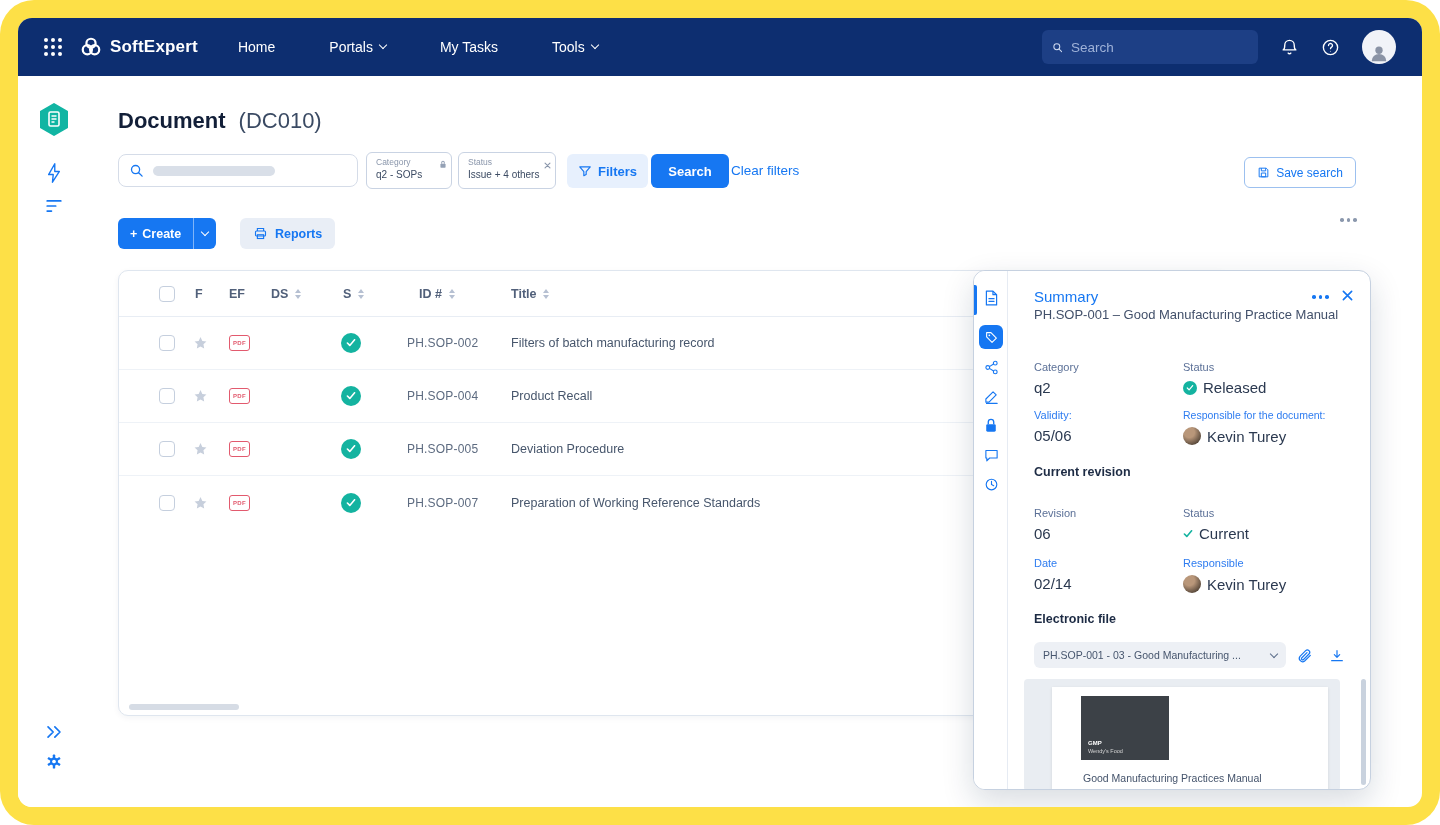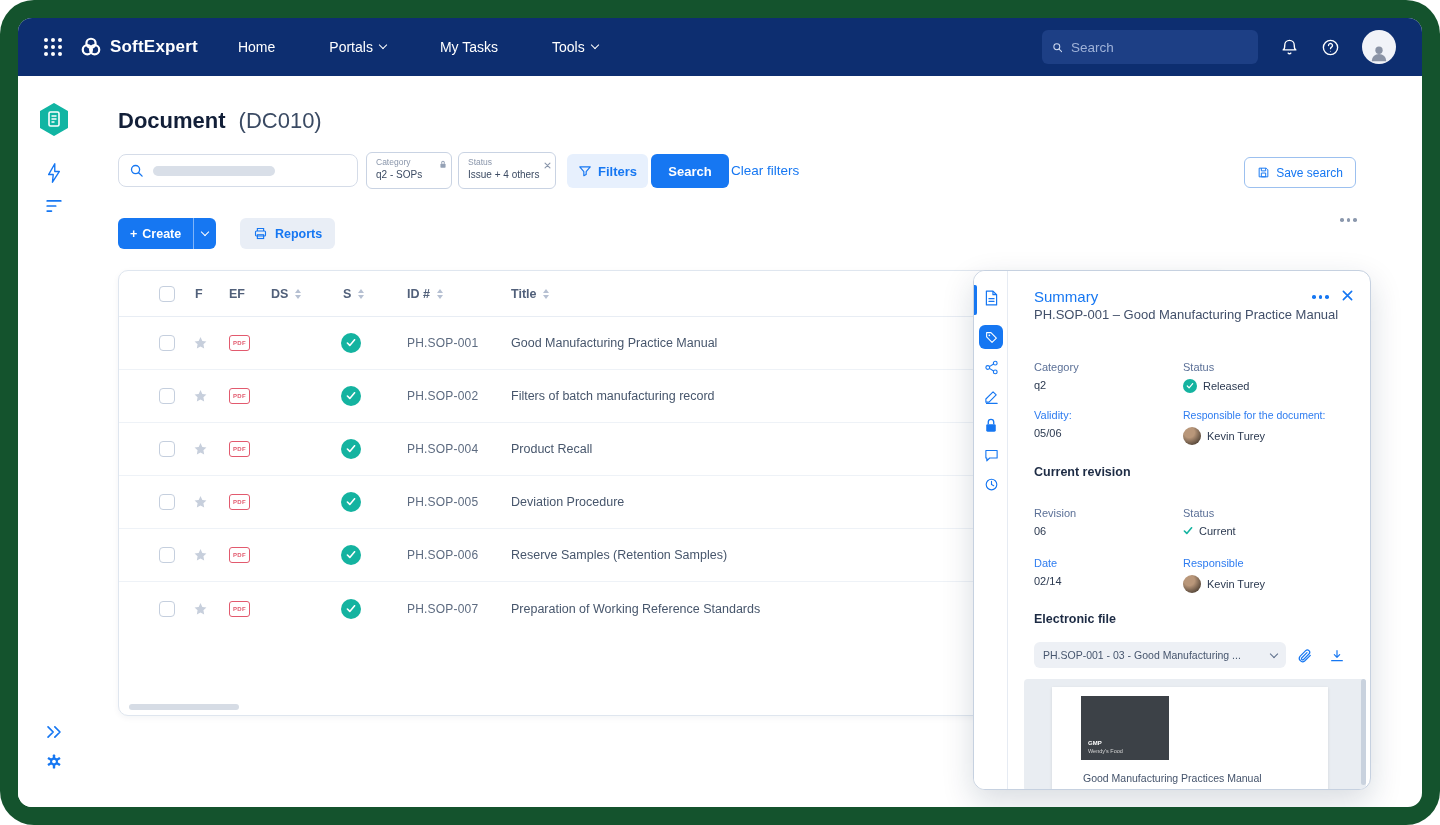--- a/index.html
+++ b/index.html
@@ -1,17 +1,17 @@
 <!DOCTYPE html>
 <html><head>
 <meta charset="utf-8">
 <style>
   *{margin:0;padding:0;box-sizing:border-box}
   html,body{width:1440px;height:825px;background:#fff;font-family:"Liberation Sans","DejaVu Sans",sans-serif;color:#2b3950;overflow:hidden}
-  .frame{position:absolute;left:0;top:0;width:1440px;height:825px;background:#14532d;border-radius:34px}
+  .frame{position:absolute;left:0;top:0;width:1440px;height:825px;background:#fde047;border-radius:34px}
   .app{position:absolute;left:18px;top:18px;width:1404px;height:789px;background:#fff;border-radius:14px;overflow:hidden}
 
   
   .navbar{position:absolute;left:0;top:0;width:100%;height:58px;background:#0d2e70;display:flex;align-items:center;padding:0 26px;color:#fff;z-index:10}
   .apps{display:grid;grid-template-columns:repeat(3,4px);gap:3px;cursor:pointer}
   .apps i{width:4px;height:4px;background:#fff;border-radius:50%}
   .brand{display:flex;align-items:center;gap:8px;margin-left:18px;font-size:17px;font-weight:bold;letter-spacing:.2px;cursor:pointer}
   .nav-links{display:flex;align-items:center;gap:54px;margin-left:40px;font-size:14px}
   .nav-links a{color:#fff;text-decoration:none;display:flex;align-items:center;cursor:pointer}
   .chev{display:inline-block;width:6px;height:6px;border-right:1.7px solid currentColor;border-bottom:1.7px solid currentColor;transform:rotate(45deg);margin-left:7px;margin-top:-4px}
@@ -57,21 +57,21 @@
   .table-card{position:absolute;left:100px;top:252px;width:1110px;height:446px;background:#fff;border:1px solid #dfe6ef;border-radius:10px;box-shadow:0 2px 6px rgba(20,40,80,.05);z-index:2;overflow:hidden}
   .thead{position:relative;height:46px;border-bottom:1px solid #e8edf4}
   .hcell{position:absolute;top:50%;transform:translateY(-50%);font-size:12.5px;font-weight:bold;color:#51607a;display:flex;align-items:center}
   .sort{display:inline-flex;flex-direction:column;gap:2px;margin-left:7px;cursor:pointer}
   .sort i{width:0;height:0;border-left:3.5px solid transparent;border-right:3.5px solid transparent}
   .sort .up{border-bottom:4px solid #b6c0d2}
   .sort .dn{border-top:4px solid #b6c0d2}
   .trow{position:relative;height:53px;border-bottom:1px solid #eef2f7;cursor:pointer}
   .cell{position:absolute;top:50%;transform:translateY(-50%);display:flex;align-items:center}
   .c-cb{left:40px}.c-f{left:74px}.c-ef{left:110px}.c-s{left:222px}.c-id{left:288px}.c-title{left:392px}
-  .h-cb{left:40px}.h-f{left:76px}.h-ef{left:110px}.h-ds{left:152px}.h-s{left:224px}.h-id{left:288px}.h-title{left:392px}
+  .h-cb{left:40px}.h-f{left:76px}.h-ef{left:110px}.h-ds{left:152px}.h-s{left:224px}.h-id{left:300px}.h-title{left:392px}
   .cb{width:16px;height:16px;border:1.5px solid #c5cfde;border-radius:4px;background:#fff;cursor:pointer}
   .pdficon{width:21px;height:16px;border:1.4px solid #e25a6e;border-radius:3px;display:flex;align-items:center;justify-content:center}
   .pdficon i{font-style:normal;font-size:6px;font-weight:bold;color:#e25a6e;letter-spacing:.3px}
   .seal{width:20px;height:20px;border-radius:50%;background:#14b3a0;display:flex;align-items:center;justify-content:center}
   .idtxt{font-size:12px;color:#5d6b80;letter-spacing:.2px}
   .titletxt{font-size:12.5px;color:#47566c}
   .hscroll{position:absolute;left:10px;bottom:5px;width:110px;height:6px;border-radius:3px;background:#d6dce5;cursor:pointer}
 
   
   .panel{position:absolute;left:955px;top:252px;width:398px;height:520px;background:#fff;border:1px solid #c6d1e0;border-radius:12px;box-shadow:0 12px 32px rgba(15,35,70,.16);overflow:hidden;z-index:8}
@@ -79,35 +79,35 @@
   .active-bar{position:absolute;left:0;top:14px;width:3px;height:30px;background:#1677f2;border-radius:0 2px 2px 0}
   .strip-icon{position:absolute;left:5px;width:24px;height:24px;display:flex;align-items:center;justify-content:center;cursor:pointer}
   .si-doc{top:15px}.si-tag{top:54px;background:#1677f2;border-radius:6px}.si-share{top:84px}.si-edit{top:113px}.si-lock{top:142px}.si-comment{top:172px}.si-history{top:201px}
   .panel-title{position:absolute;left:60px;top:17px;font-size:15px;font-weight:normal;color:#1677f2}
   .panel-menu{position:absolute;left:338px;top:24px;color:#1677f2}
   .panel-close{position:absolute;left:368px;top:19px;cursor:pointer;display:flex}
   .panel-subtitle{position:absolute;left:60px;top:36px;font-size:13px;color:#42506a;width:320px;white-space:nowrap}
   .fg{position:absolute;display:flex;flex-direction:column;gap:6px}
   .flabel{font-size:11px;color:#5b7097}
   .flabel.blue{color:#2e7cf0}
-  .fvalue{font-size:11px;color:#2b3950;display:flex;align-items:center;gap:6px}
+  .fvalue{font-size:15px;color:#2b3950;display:flex;align-items:center;gap:6px}
   .fg-category{left:60px;top:90px}.fg-status{left:209px;top:90px}
   .fg-validity{left:60px;top:138px}.fg-respdoc{left:209px;top:138px}
   .fg-revision{left:60px;top:236px}.fg-revstatus{left:209px;top:236px}
   .fg-date{left:60px;top:286px}.fg-responsible{left:209px;top:286px}
   .sec-heading{position:absolute;left:60px;font-size:12.5px;font-weight:bold;color:#1d2b44}
   .sec-revision{top:194px}.sec-file{top:341px}
   .mini-seal{width:14px;height:14px;border-radius:50%;background:#14b3a0;display:inline-flex;align-items:center;justify-content:center;flex:none}
   .mini-avatar{width:18px;height:18px;border-radius:50%;background:radial-gradient(circle at 35% 30%,#b9977a 0 30%,#5a4a3c 75%);flex:none}
   .file-select{position:absolute;left:60px;top:371px;width:252px;height:26px;background:#edf0f5;border-radius:6px;display:flex;align-items:center;gap:6px;padding:0 9px;font-size:10.5px;color:#47566e;cursor:pointer}
   .file-select .txt{flex:1;white-space:nowrap;overflow:hidden}
   .file-select .chev{border-color:#5b6d8a;margin:0 0 2px 0}
   .panel-tool{position:absolute;top:374px;width:22px;height:22px;display:flex;align-items:center;justify-content:center;cursor:pointer}
   .pt-clip{left:320px}.pt-dl{left:352px}
-  .preview{position:absolute;left:50px;top:408px;width:342px;height:112px;background:#e9edf2;border-radius:4px;overflow:hidden}
+  .preview{position:absolute;left:50px;top:408px;width:316px;height:112px;background:#e9edf2;border-radius:4px;overflow:hidden}
   .page-white{position:absolute;left:28px;top:8px;width:276px;height:120px;background:#fff;box-shadow:0 1px 3px rgba(0,0,0,.1)}
   .thumb{position:absolute;left:57px;top:17px;width:88px;height:64px;background:#3c4147}
   .thumb .tl{position:absolute;left:7px;bottom:13px;color:#fff;font-size:6px;font-weight:bold;line-height:7px}
   .thumb .tl2{position:absolute;left:7px;bottom:6px;color:#d6d6d6;font-size:5.5px;line-height:6px}
   .caption{position:absolute;left:59px;top:93px;font-size:10.5px;color:#44536b;white-space:nowrap}
   .panel-scroll{position:absolute;right:4px;top:408px;width:5px;height:106px;background:#c9d2de;border-radius:3px;cursor:pointer}
 </style>
 </head>
 <body>
 
@@ -327,20 +327,21 @@
           </span>
       <span class="hcell h-title">
             <span>Title</span>
             <span class="sort">
               <i class="up"></i>
               <i class="dn"></i>
             </span>
           </span>
     </div>
 
+
     <div class="trow">
       <span class="cell c-cb">
             <span class="cb"></span>
           </span>
       <span class="cell c-f">
             <svg width="15" height="15" viewBox="0 0 24 24">
               <path d="M12 2.5l2.9 6.1 6.6.9-4.8 4.6 1.2 6.6L12 17.5l-5.9 3.2 1.2-6.6L2.5 9.5l6.6-.9z" fill="#c7cfdc"></path>
             </svg>
           </span>
       <span class="cell c-ef">
@@ -348,23 +349,24 @@
               <i>PDF</i>
             </span>
           </span>
       <span class="cell c-s">
             <span class="seal">
               <svg width="10" height="8" viewBox="0 0 12 10">
                 <path d="M1.5 5l3 3 6-7" fill="none" stroke="#fff" stroke-width="2" stroke-linecap="round" stroke-linejoin="round"></path>
               </svg>
             </span>
           </span>
-      <span class="cell c-id idtxt">PH.SOP-001</span>
-      <span class="cell c-title titletxt">Good Manufacturing Practice Manual</span>
-    </div>
+      <span class="cell c-id idtxt">PH.SOP-002</span>
+      <span class="cell c-title titletxt">Filters of batch manufacturing record</span>
+    </div>
+
 
     <div class="trow">
       <span class="cell c-cb">
             <span class="cb"></span>
           </span>
       <span class="cell c-f">
             <svg width="15" height="15" viewBox="0 0 24 24">
               <path d="M12 2.5l2.9 6.1 6.6.9-4.8 4.6 1.2 6.6L12 17.5l-5.9 3.2 1.2-6.6L2.5 9.5l6.6-.9z" fill="#c7cfdc"></path>
             </svg>
           </span>
@@ -373,24 +375,23 @@
               <i>PDF</i>
             </span>
           </span>
       <span class="cell c-s">
             <span class="seal">
               <svg width="10" height="8" viewBox="0 0 12 10">
                 <path d="M1.5 5l3 3 6-7" fill="none" stroke="#fff" stroke-width="2" stroke-linecap="round" stroke-linejoin="round"></path>
               </svg>
             </span>
           </span>
-      <span class="cell c-id idtxt">PH.SOP-002</span>
-      <span class="cell c-title titletxt">Filters of batch manufacturing record</span>
-    </div>
-
+      <span class="cell c-id idtxt">PH.SOP-004</span>
+      <span class="cell c-title titletxt">Product Recall</span>
+    </div>
 
     <div class="trow">
       <span class="cell c-cb">
             <span class="cb"></span>
           </span>
       <span class="cell c-f">
             <svg width="15" height="15" viewBox="0 0 24 24">
               <path d="M12 2.5l2.9 6.1 6.6.9-4.8 4.6 1.2 6.6L12 17.5l-5.9 3.2 1.2-6.6L2.5 9.5l6.6-.9z" fill="#c7cfdc"></path>
             </svg>
           </span>
@@ -399,73 +400,24 @@
               <i>PDF</i>
             </span>
           </span>
       <span class="cell c-s">
             <span class="seal">
               <svg width="10" height="8" viewBox="0 0 12 10">
                 <path d="M1.5 5l3 3 6-7" fill="none" stroke="#fff" stroke-width="2" stroke-linecap="round" stroke-linejoin="round"></path>
               </svg>
             </span>
           </span>
-      <span class="cell c-id idtxt">PH.SOP-004</span>
-      <span class="cell c-title titletxt">Product Recall</span>
-    </div>
-
-    <div class="trow">
-      <span class="cell c-cb">
-            <span class="cb"></span>
-          </span>
-      <span class="cell c-f">
-            <svg width="15" height="15" viewBox="0 0 24 24">
-              <path d="M12 2.5l2.9 6.1 6.6.9-4.8 4.6 1.2 6.6L12 17.5l-5.9 3.2 1.2-6.6L2.5 9.5l6.6-.9z" fill="#c7cfdc"></path>
-            </svg>
-          </span>
-      <span class="cell c-ef">
-            <span class="pdficon">
-              <i>PDF</i>
-            </span>
-          </span>
-      <span class="cell c-s">
-            <span class="seal">
-              <svg width="10" height="8" viewBox="0 0 12 10">
-                <path d="M1.5 5l3 3 6-7" fill="none" stroke="#fff" stroke-width="2" stroke-linecap="round" stroke-linejoin="round"></path>
-              </svg>
-            </span>
-          </span>
       <span class="cell c-id idtxt">PH.SOP-005</span>
       <span class="cell c-title titletxt">Deviation Procedure</span>
     </div>
 
-    <div class="trow">
-      <span class="cell c-cb">
-            <span class="cb"></span>
-          </span>
-      <span class="cell c-f">
-            <svg width="15" height="15" viewBox="0 0 24 24">
-              <path d="M12 2.5l2.9 6.1 6.6.9-4.8 4.6 1.2 6.6L12 17.5l-5.9 3.2 1.2-6.6L2.5 9.5l6.6-.9z" fill="#c7cfdc"></path>
-            </svg>
-          </span>
-      <span class="cell c-ef">
-            <span class="pdficon">
-              <i>PDF</i>
-            </span>
-          </span>
-      <span class="cell c-s">
-            <span class="seal">
-              <svg width="10" height="8" viewBox="0 0 12 10">
-                <path d="M1.5 5l3 3 6-7" fill="none" stroke="#fff" stroke-width="2" stroke-linecap="round" stroke-linejoin="round"></path>
-              </svg>
-            </span>
-          </span>
-      <span class="cell c-id idtxt">PH.SOP-006</span>
-      <span class="cell c-title titletxt">Reserve Samples (Retention Samples)</span>
-    </div>
 
     <div class="trow" style="border-bottom:none">
       <span class="cell c-cb">
             <span class="cb"></span>
           </span>
       <span class="cell c-f">
             <svg width="15" height="15" viewBox="0 0 24 24">
               <path d="M12 2.5l2.9 6.1 6.6.9-4.8 4.6 1.2 6.6L12 17.5l-5.9 3.2 1.2-6.6L2.5 9.5l6.6-.9z" fill="#c7cfdc"></path>
             </svg>
           </span>

